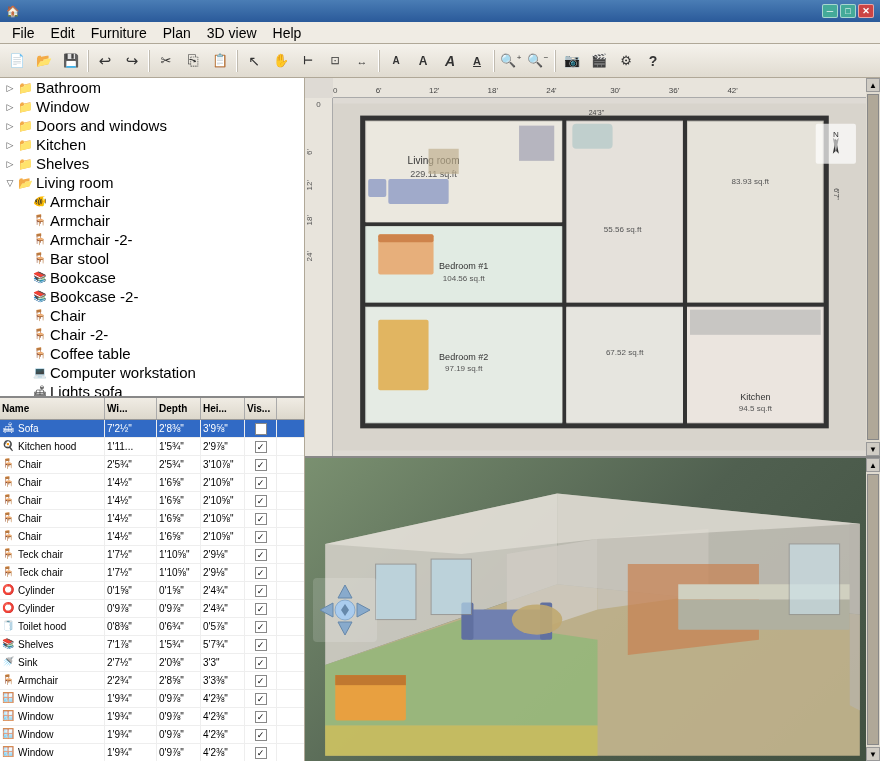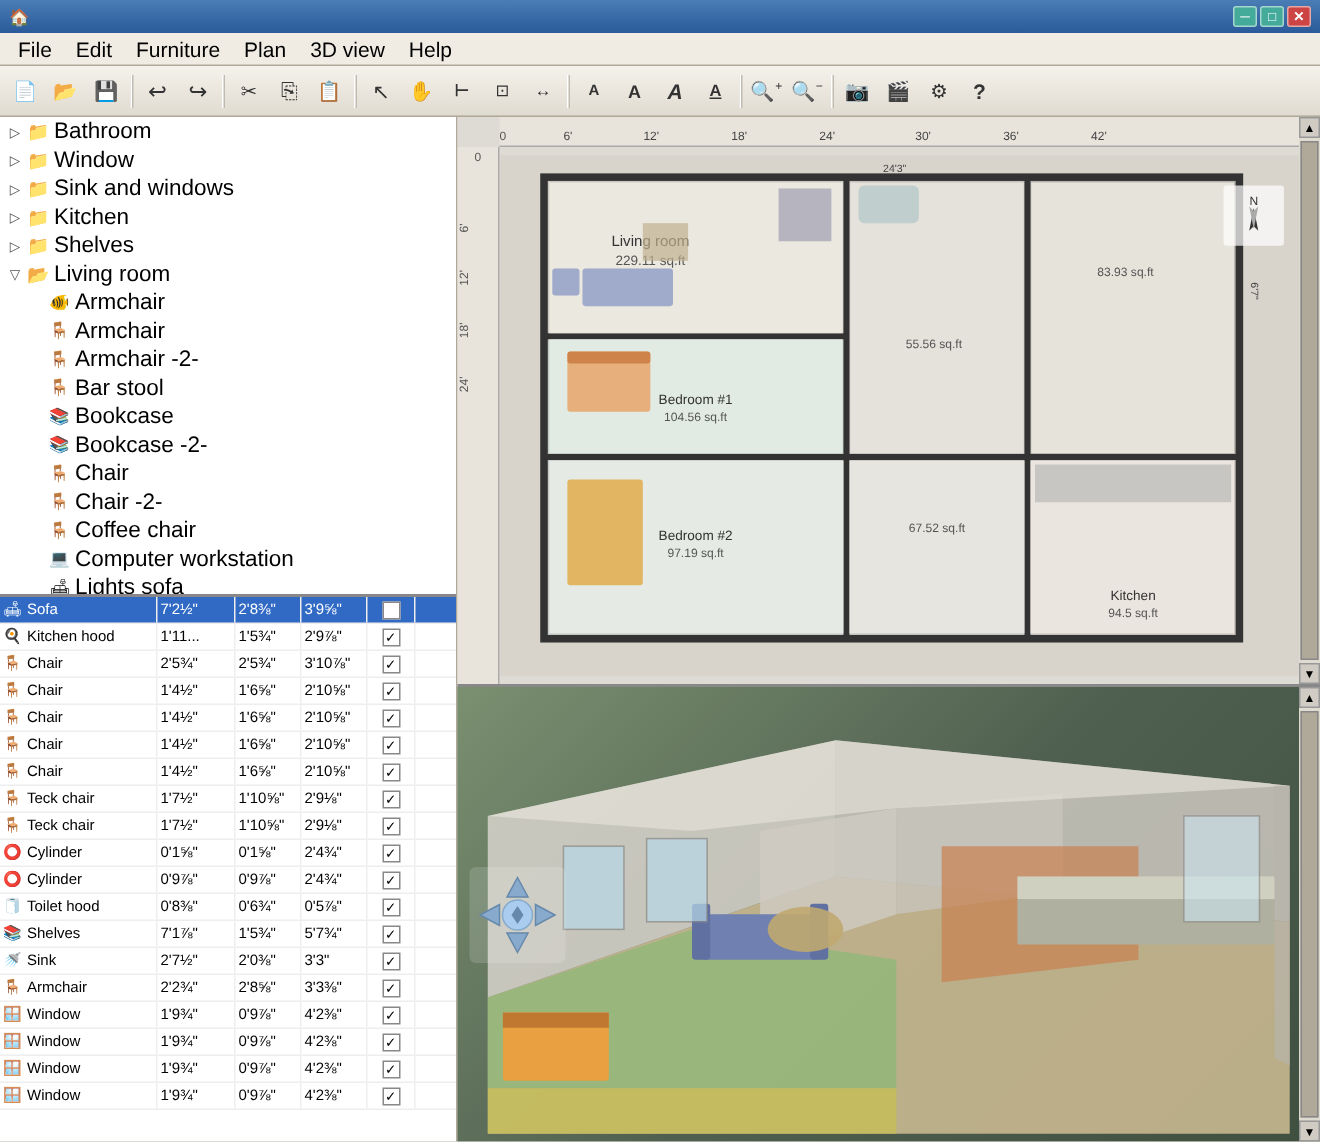--- a/index.html
+++ b/index.html
@@ -143,21 +143,21 @@
 
       <div class="tree-item">
         <span class="tree-expand">▷</span>
         <span class="tree-icon folder-icon">📁</span>
         <span class="tree-label">Window</span>
       </div>
 
       <div class="tree-item">
         <span class="tree-expand">▷</span>
         <span class="tree-icon folder-icon">📁</span>
-        <span class="tree-label">Sink and windows</span>
+        <span class="tree-label">Doors and windows</span>
       </div>
 
       <div class="tree-item">
         <span class="tree-expand">▷</span>
         <span class="tree-icon folder-icon">📁</span>
         <span class="tree-label">Kitchen</span>
       </div>
 
       <div class="tree-item">
         <span class="tree-expand">▷</span>
@@ -207,41 +207,48 @@
         <span class="tree-label">Chair</span>
       </div>
       <div class="tree-item tree-indent1">
         <span class="tree-expand">&nbsp;</span>
         <span class="tree-icon">🪑</span>
         <span class="tree-label">Chair -2-</span>
       </div>
       <div class="tree-item tree-indent1">
         <span class="tree-expand">&nbsp;</span>
         <span class="tree-icon">🪑</span>
-        <span class="tree-label">Coffee chair</span>
+        <span class="tree-label">Coffee table</span>
       </div>
       <div class="tree-item tree-indent1">
         <span class="tree-expand">&nbsp;</span>
         <span class="tree-icon">💻</span>
         <span class="tree-label">Computer workstation</span>
       </div>
       <div class="tree-item tree-indent1">
         <span class="tree-expand">&nbsp;</span>
         <span class="tree-icon">🛋</span>
         <span class="tree-label">Lights sofa</span>
       </div>
       <div class="tree-item tree-indent1">
         <span class="tree-expand">&nbsp;</span>
         <span class="tree-icon">💻</span>
         <span class="tree-label">Corner workstation</span>
       </div>
 
     </div>
 
     <div id="table-area">
+      <div id="table-header">
+        <div class="th-cell th-name">Name</div>
+        <div class="th-cell th-width">Wi...</div>
+        <div class="th-cell th-depth">Depth</div>
+        <div class="th-cell th-height">Hei...</div>
+        <div class="th-cell th-visible">Vis...</div>
+      </div>
       <div id="table-body">
 
         <div class="tr selected">
           <div class="td-cell td-name">
             <span class="td-icon">🛋</span>
             <span>Sofa</span>
           </div>
           <div class="td-cell td-width">7'2½"</div>
           <div class="td-cell td-depth">2'8⅜"</div>
           <div class="td-cell td-height">3'9⅝"</div>

